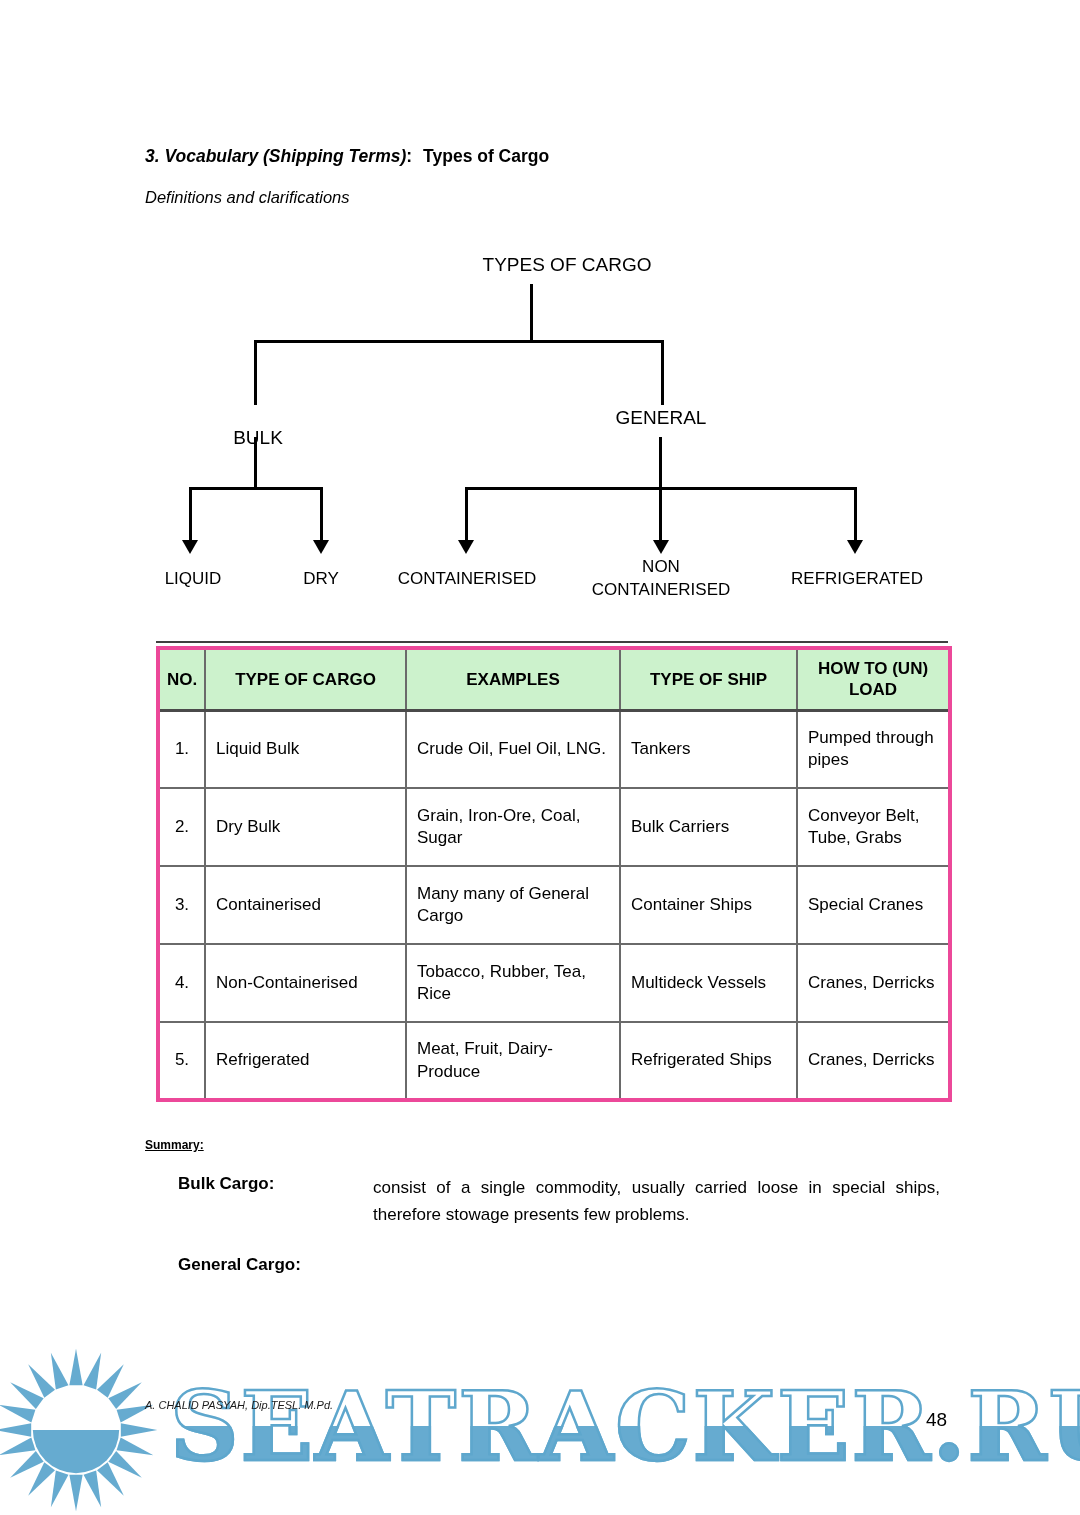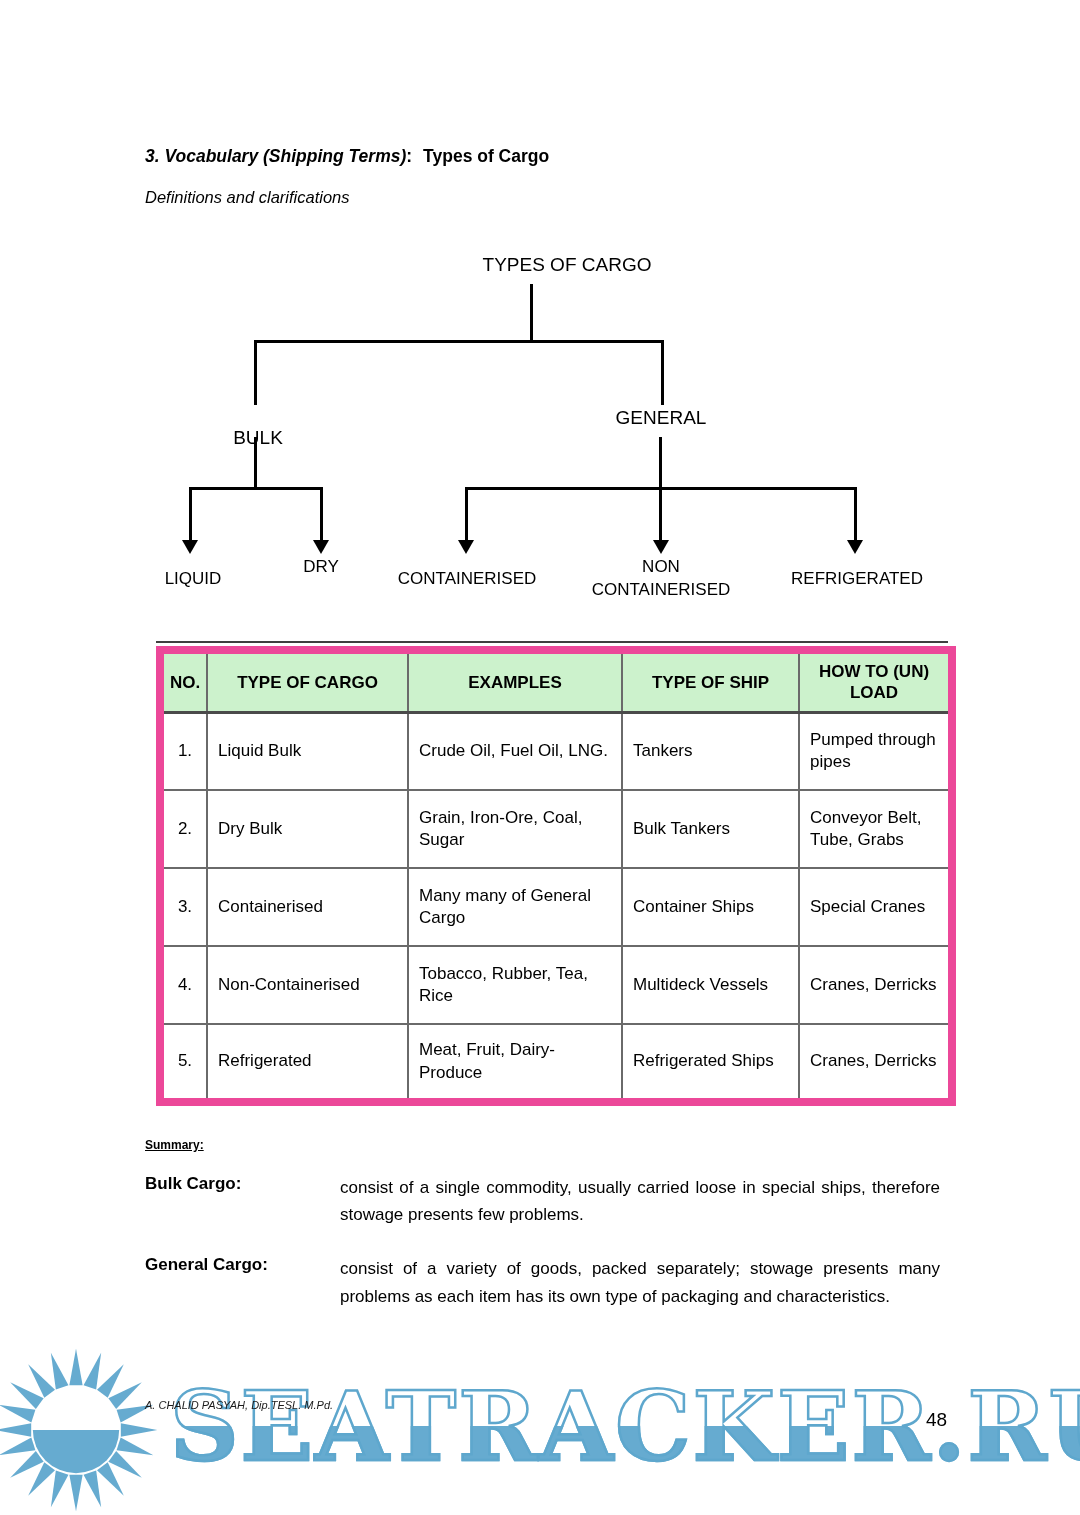--- a/index.html
+++ b/index.html
@@ -24,35 +24,35 @@
     border-top:14px solid #000; }
   .node { position:absolute; transform:translateX(-50%); text-align:center;
     font-size:19px; white-space:nowrap; }
   .leaf { position:absolute; transform:translateX(-50%); text-align:center;
     font-size:17px; line-height:1.35; }
 
   
   .table-topline { left:156px; top:641px; width:792px; height:2px; background:#3f3f3f; }
   .cargo-table-wrap { left:156px; top:646px; }
   table.cargo { border-collapse:collapse; width:792px; table-layout:fixed;
-    border:8px solid #ec4899; }
+    border:4px solid #ec4899; }
   table.cargo th, table.cargo td { border:2px solid #6a6a6a; box-sizing:border-box; }
   table.cargo thead th {
     background:#ccf2cc; font-size:17px; font-weight:bold; text-align:center;
     height:62px; padding:2px 6px; line-height:1.25; border-bottom:3px solid #4a4a4a;
   }
   table.cargo tbody td {
     font-size:17px; height:78px; padding:6px 10px; vertical-align:middle; line-height:1.3;
   }
   table.cargo tbody td.col-no { text-align:center; padding:6px 2px; }
 
   
   .summary { left:145px; top:1138px; width:795px; }
   .summary-heading { font-size:12px; font-weight:bold; text-decoration:underline; margin-bottom:22px; }
-  .summary-item { display:flex; margin-bottom:27px; }
+  .summary-item { display:flex; margin-bottom:27px;margin-left:33px; }
   .summary-term { width:195px; flex:0 0 195px; font-size:17px; font-weight:bold; }
   .summary-def { flex:1; font-size:17px; line-height:1.6; text-align:justify; }
 
   
   .wm-text {
     left:170px; top:1378px; width:912px; height:98px; z-index:1;
     font-family:"DejaVu Serif", serif; font-weight:bold; font-size:95px; line-height:98px;
     letter-spacing:2px; white-space:nowrap;
     background:linear-gradient(180deg,#ffffff 0%,#ffffff 49%,#66abd0 49%,#66abd0 100%);
     -webkit-background-clip:text; background-clip:text; color:transparent;
@@ -92,21 +92,21 @@
 
     <div class="hline" style="left:465px; top:487px; width:392px;"></div>
     <div class="vline" style="left:465px; top:487px; height:54px;"></div>
     <div class="arrowhead" style="left:458px; top:540px;"></div>
     <div class="vline" style="left:659px; top:437px; height:104px;"></div>
     <div class="arrowhead" style="left:653px; top:540px;"></div>
     <div class="vline" style="left:854px; top:487px; height:54px;"></div>
     <div class="arrowhead" style="left:847px; top:540px;"></div>
 
     <div class="leaf" style="left:193px; top:568px;">LIQUID</div>
-    <div class="leaf" style="left:321px; top:556px;">DRY</div>
+    <div class="leaf" style="left:321px; top:568px;">DRY</div>
     <div class="leaf" style="left:467px; top:568px;">CONTAINERISED</div>
     <div class="leaf" style="left:661px; top:556px; width:172px;">NON CONTAINERISED</div>
     <div class="leaf" style="left:857px; top:568px;">REFRIGERATED</div>
   </div>
 
   <div class="abs table-topline"></div>
   <div class="abs cargo-table-wrap">
     <table class="cargo">
       <colgroup>
           <col style="width:47px">
@@ -129,21 +129,21 @@
           <td class="col-no">1.</td>
           <td>Liquid Bulk</td>
           <td>Crude Oil, Fuel Oil, LNG.</td>
           <td>Tankers</td>
           <td>Pumped through pipes</td>
         </tr>
         <tr>
           <td class="col-no">2.</td>
           <td>Dry Bulk</td>
           <td>Grain, Iron-Ore, Coal, Sugar</td>
-          <td>Bulk Tankers</td>
+          <td>Bulk Carriers</td>
           <td>Conveyor Belt, Tube, Grabs</td>
         </tr>
         <tr>
           <td class="col-no">3.</td>
           <td>Containerised</td>
           <td>Many many of General Cargo</td>
           <td>Container Ships</td>
           <td>Special Cranes</td>
         </tr>
         <tr>
@@ -165,21 +165,20 @@
   </div>
 
   <div class="abs summary">
     <div class="summary-heading">Summary:</div>
     <div class="summary-item">
       <div class="summary-term"><span>Bulk Cargo</span><span>:</span></div>
       <div class="summary-def">consist of a single commodity, usually carried loose in special ships, therefore stowage presents few problems.</div>
     </div>
     <div class="summary-item">
       <div class="summary-term"><span>General Cargo</span><span>:</span></div>
-      <div class="summary-def">consist of a variety of goods, packed separately; stowage presents many problems as each item has its own type of packaging and characteristics.</div>
     </div>
   </div>
 
   <svg class="abs sun" viewBox="0 0 200 200">
     <defs>
         <polygon id="ray" points="100,2 92,46 108,46" fill="#66abd0"></polygon>
       </defs>
     <use href="#ray"></use>
       <use href="#ray" transform="rotate(18 100 100)"></use>
       <use href="#ray" transform="rotate(36 100 100)"></use>

